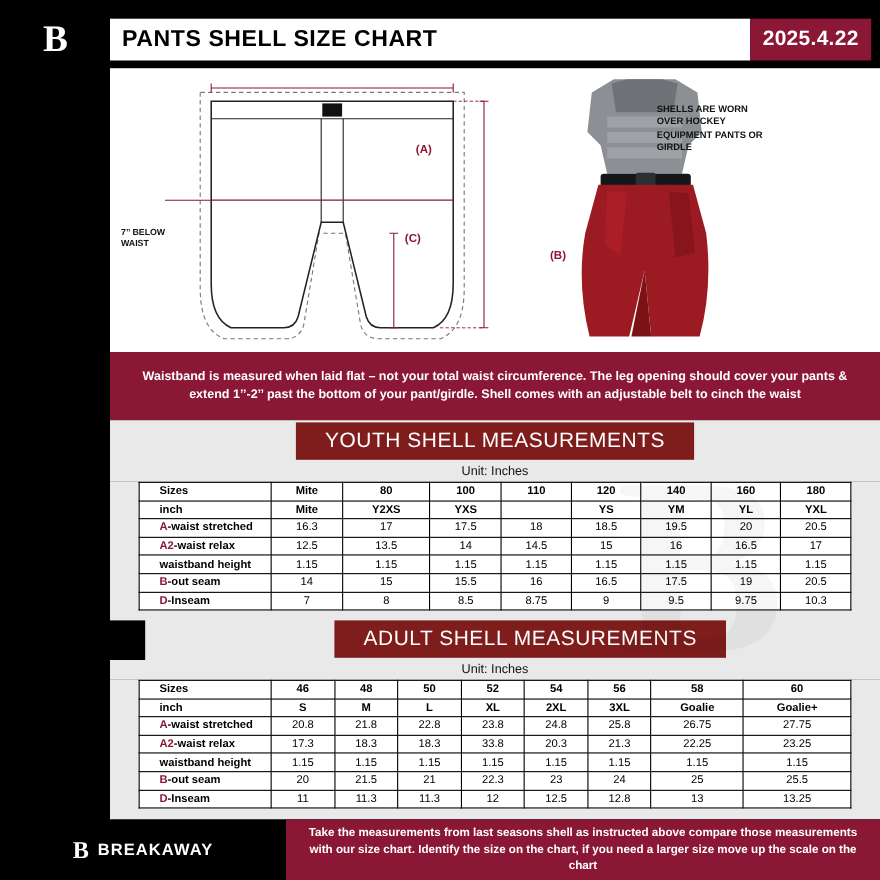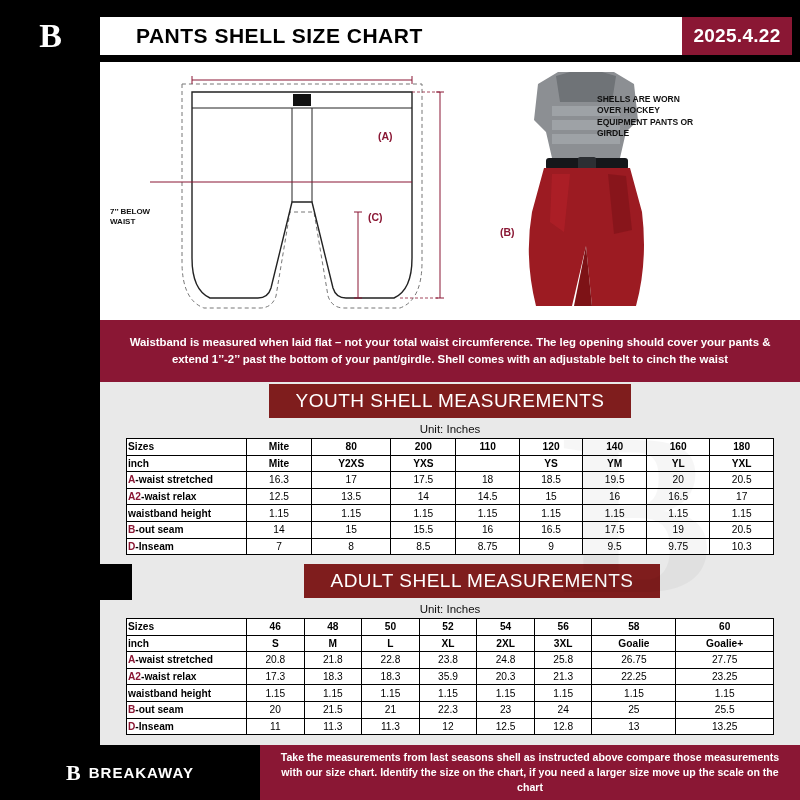--- a/index.html
+++ b/index.html
@@ -25,21 +25,21 @@
     color: #fff;
   }
   .logo-b {
     font-family: "Liberation Serif", serif;
     font-weight: bold; font-size: 34px; letter-spacing: -1px;
     position: relative; color: #fff; line-height: 1;
   }
   .title-box {
     flex: 1; background: #fff; height: 38px;
     display: flex; align-items: center;
-    padding-left: 36px;
+    padding-left: 11px;
     margin-right: 0;
   }
   .title-box span {
     font-size: 21px; font-weight: bold; color: #000; letter-spacing: 0.5px;
   }
   .date-box {
     width: 110px; height: 38px; background: #8a1734;
     display: flex; align-items: center; justify-content: center;
     margin-right: 8px;
   }
@@ -94,21 +94,21 @@
   td {
     border: 1px solid #000;
     font-size: 10.2px;
     height: 16.6px;
     text-align: center;
     color: #000;
     padding: 0 2px;
     white-space: nowrap;
   }
   td.lbl {
-    text-align: left; padding-left: 1px; font-weight: bold; width: 120px;
+    text-align: left; padding-left: 18px; font-weight: bold; width: 120px;
   }
   td.hdr { font-weight: bold; }
   .redlead { color: #8a1734; font-weight: bold; }
 
   
   .footer {
     position: absolute; left: 0; bottom: 0; width: 800px; height: 55px;
     background: #000; display: flex; align-items: center;
   }
   .footer-logo {
@@ -226,21 +226,21 @@
     <div class="section-pill">YOUTH SHELL MEASUREMENTS</div>
   </div>
   <div class="unit-wrap" style="top:420px;">Unit: Inches</div>
   <div class="tbl-wrap" style="top:438px; height:126px;">
     <table>
         <tbody id="youth-body">
           <tr>
             <td class="lbl">Sizes</td>
             <td class="hdr">Mite</td>
             <td class="hdr">80</td>
-            <td class="hdr">200</td>
+            <td class="hdr">100</td>
             <td class="hdr">110</td>
             <td class="hdr">120</td>
             <td class="hdr">140</td>
             <td class="hdr">160</td>
             <td class="hdr">180</td>
           </tr>
           <tr>
             <td class="lbl">inch</td>
             <td class="hdr">Mite</td>
             <td class="hdr">Y2XS</td>
@@ -348,21 +348,21 @@
             <td>24.8</td>
             <td>25.8</td>
             <td>26.75</td>
             <td>27.75</td>
           </tr>
           <tr>
             <td class="lbl"><span class="redlead">A2</span>-waist relax</td>
             <td>17.3</td>
             <td>18.3</td>
             <td>18.3</td>
-            <td>35.9</td>
+            <td>33.8</td>
             <td>20.3</td>
             <td>21.3</td>
             <td>22.25</td>
             <td>23.25</td>
           </tr>
           <tr>
             <td class="lbl">waistband height</td>
             <td>1.15</td>
             <td>1.15</td>
             <td>1.15</td>

